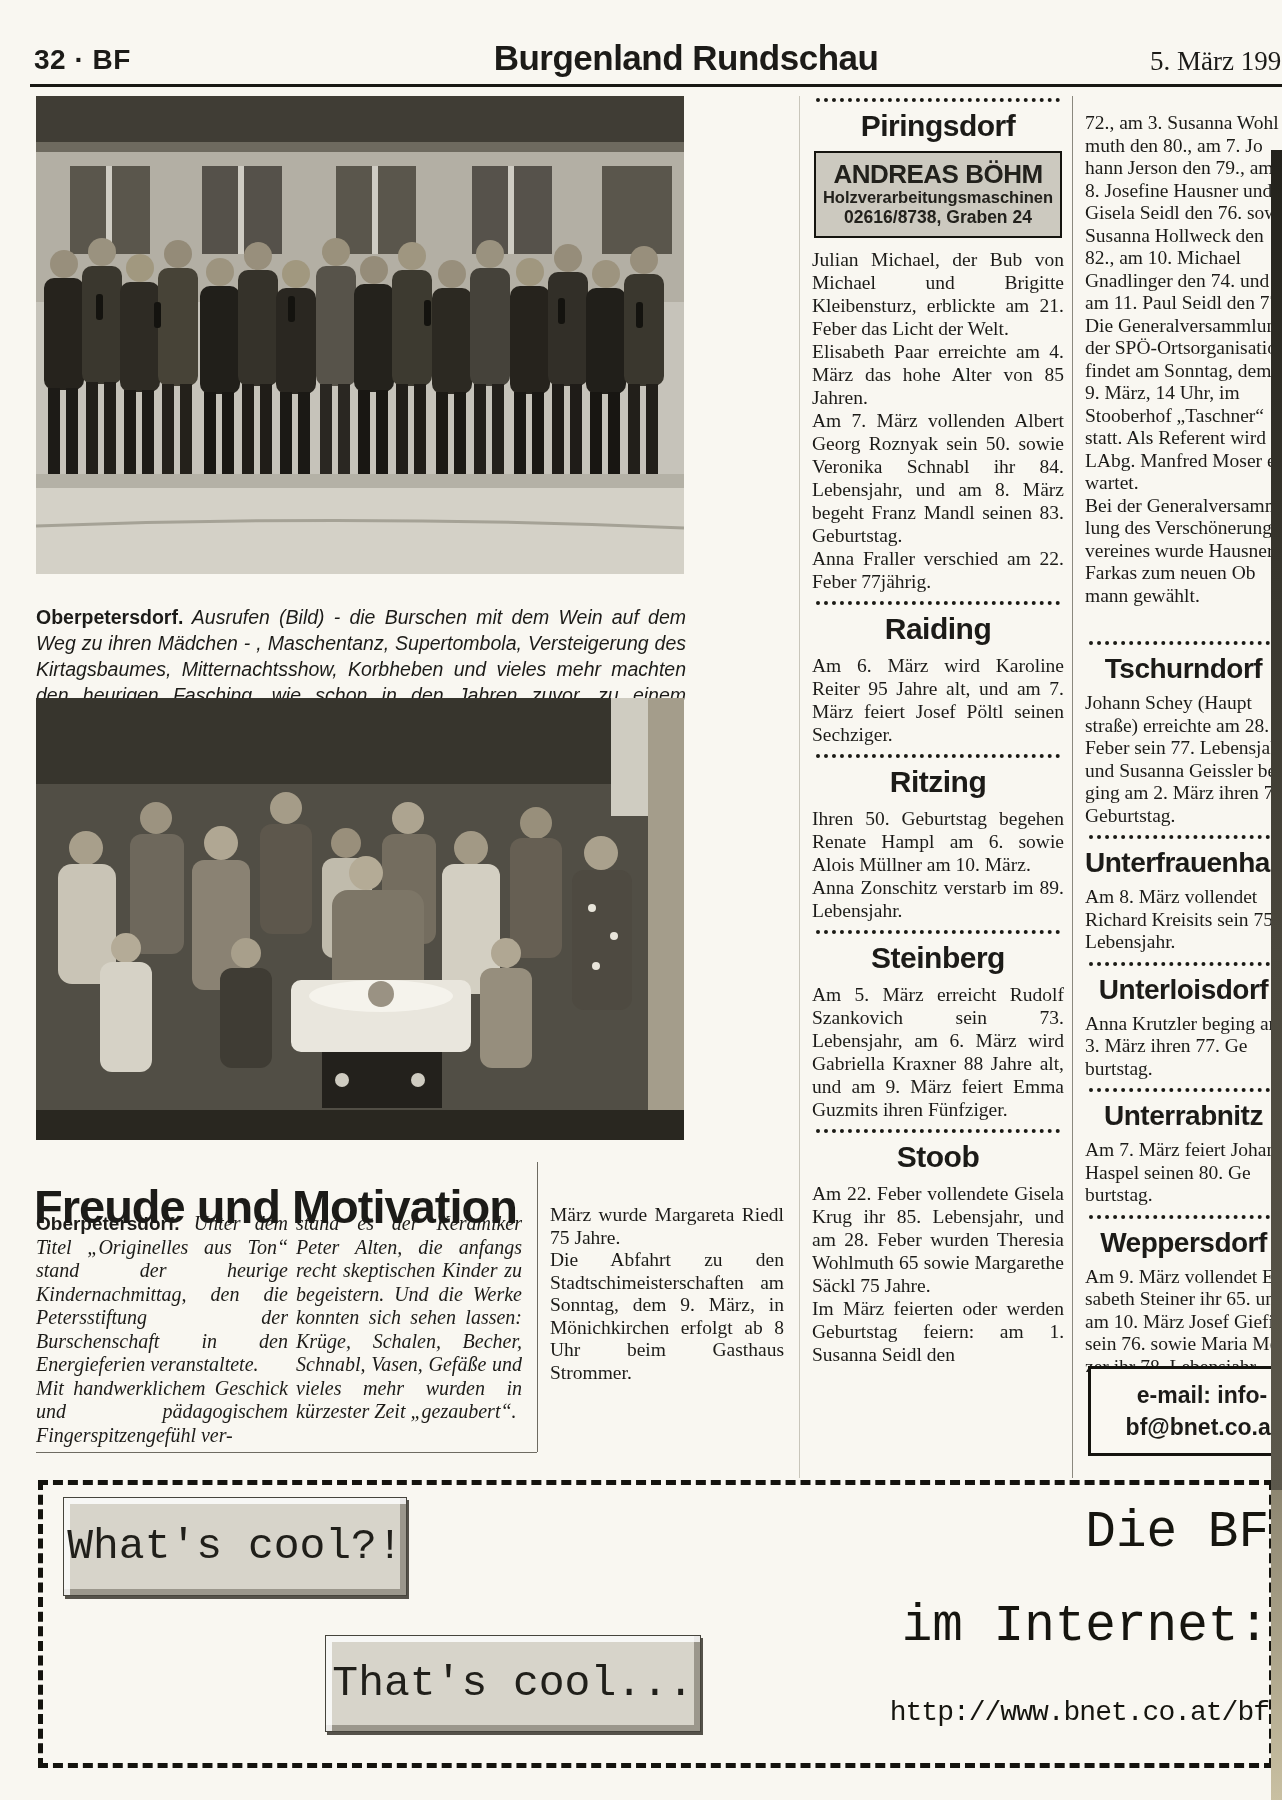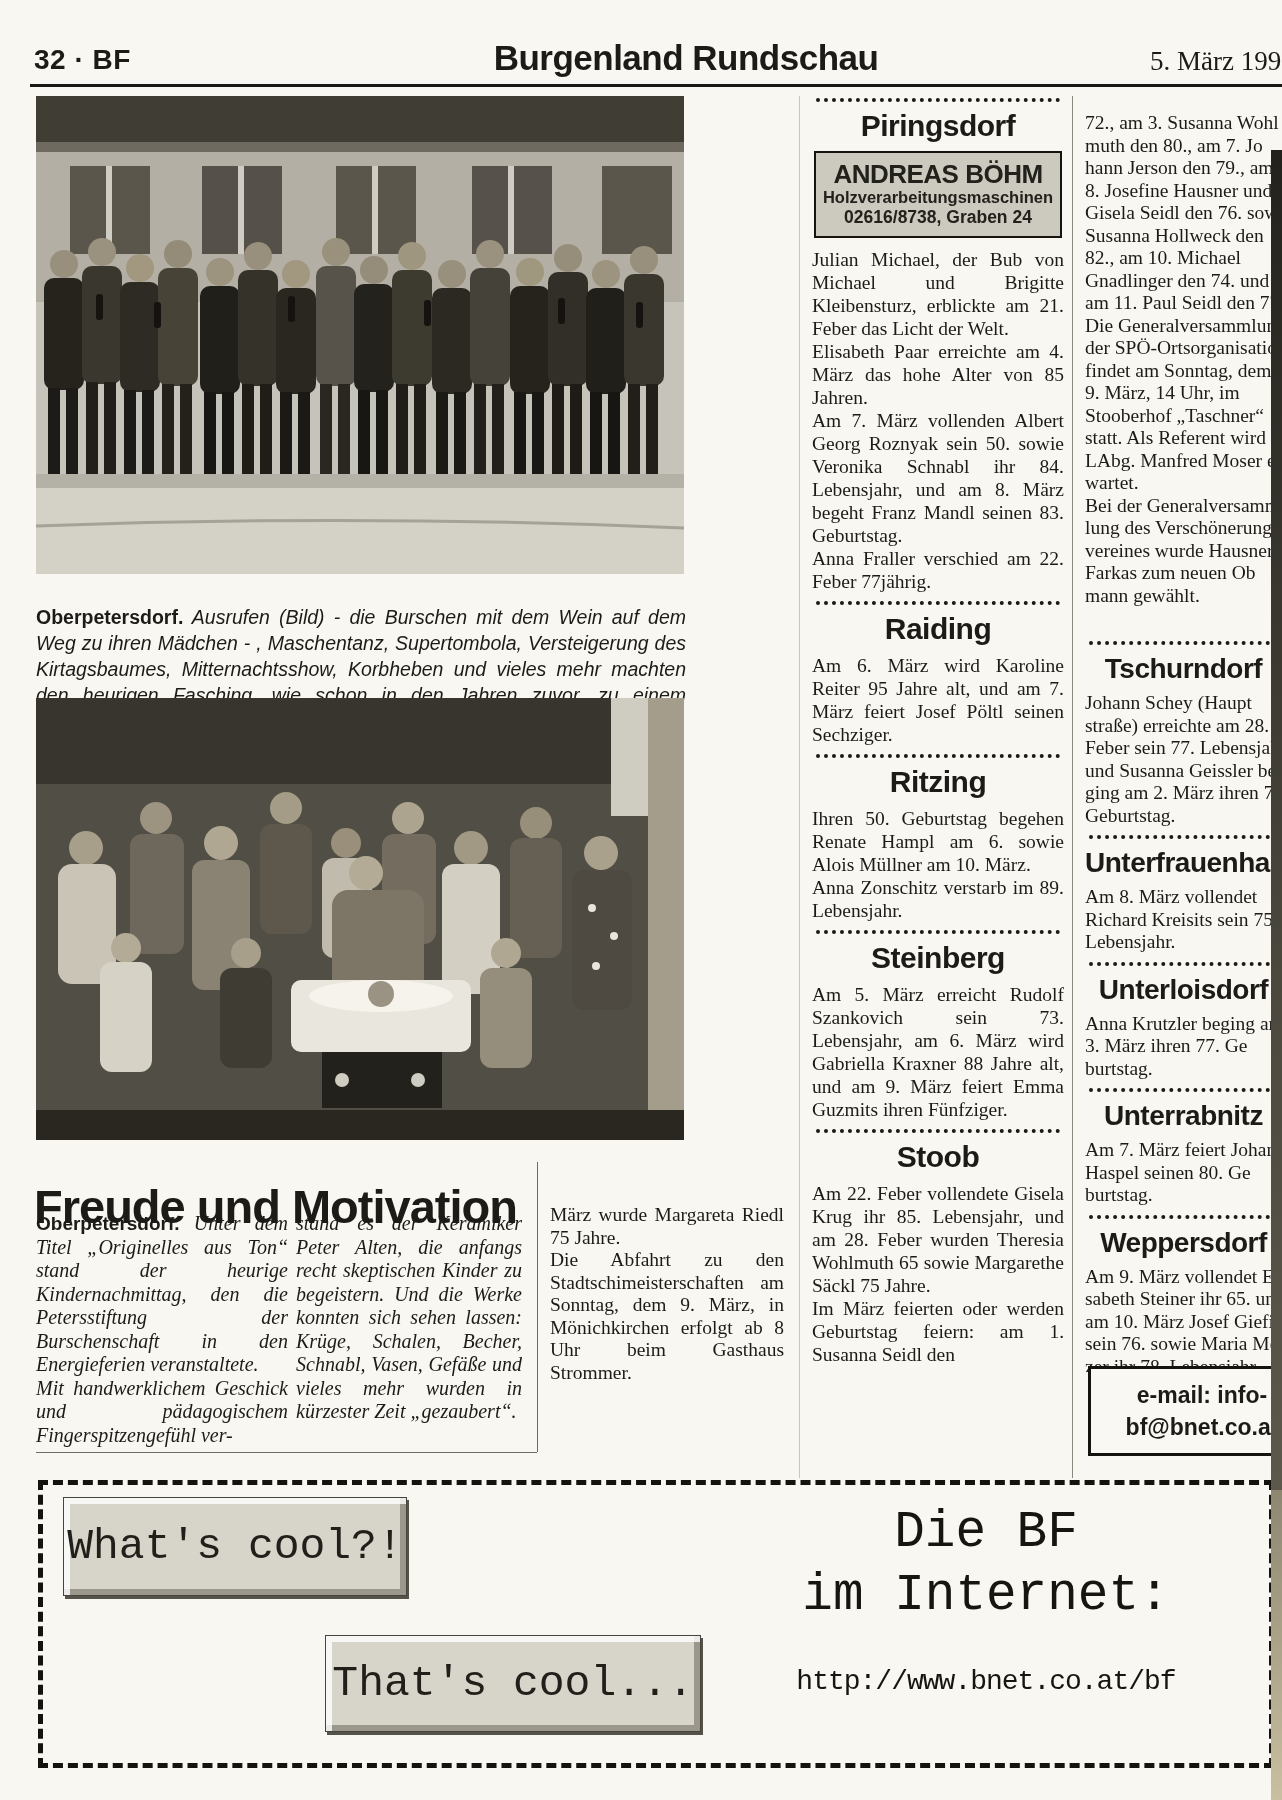--- a/index.html
+++ b/index.html
@@ -69,25 +69,25 @@
             text-align:center;padding:10px 20px;font-family:"Liberation Sans",sans-serif;
             font-weight:700;font-size:23px;line-height:32px;}
 
   
   .banner{left:38px;top:1480px;width:1226px;height:278px;border:5px dashed #14130e;}
   .bevel{position:absolute;background:#d7d4ca;border:1px solid #46443c;color:#201f1a;
          font-family:"Liberation Mono",monospace;text-align:center;
          box-shadow:inset 6px 6px 0 rgba(255,255,255,.8), inset -6px -6px 0 rgba(96,90,78,.5), 2px 3px 0 #55524a;}
   .whatscool{left:20px;top:12px;width:342px;height:97px;font-size:43px;line-height:97px;}
   .thatscool{left:282px;top:150px;width:374px;height:95px;font-size:43px;line-height:95px;}
-  .promo{position:absolute;left:660px;top:0;width:566px;text-align:center;
+  .promo{position:absolute;left:660px;top:0;width:566px;text-align:right;
          font-family:"Liberation Mono",monospace;color:#16150f;}
   .promo .big{font-size:51px;line-height:60px;}
   .promo .p1{margin-top:18px;}
-  .promo .p2{margin-top:3px;}
+  .promo .p2{margin-top:34px;}
   .promo .url{font-size:28px;margin-top:40px;letter-spacing:-1px;}
 </style>
 </head>
 <body>
 
 <div class="page">
 
   <div class="abs page-label">32 · BF</div>
   <div class="abs masthead">Burgenland Rundschau</div>
   <div class="abs issue-date">5. März 1997</div>

